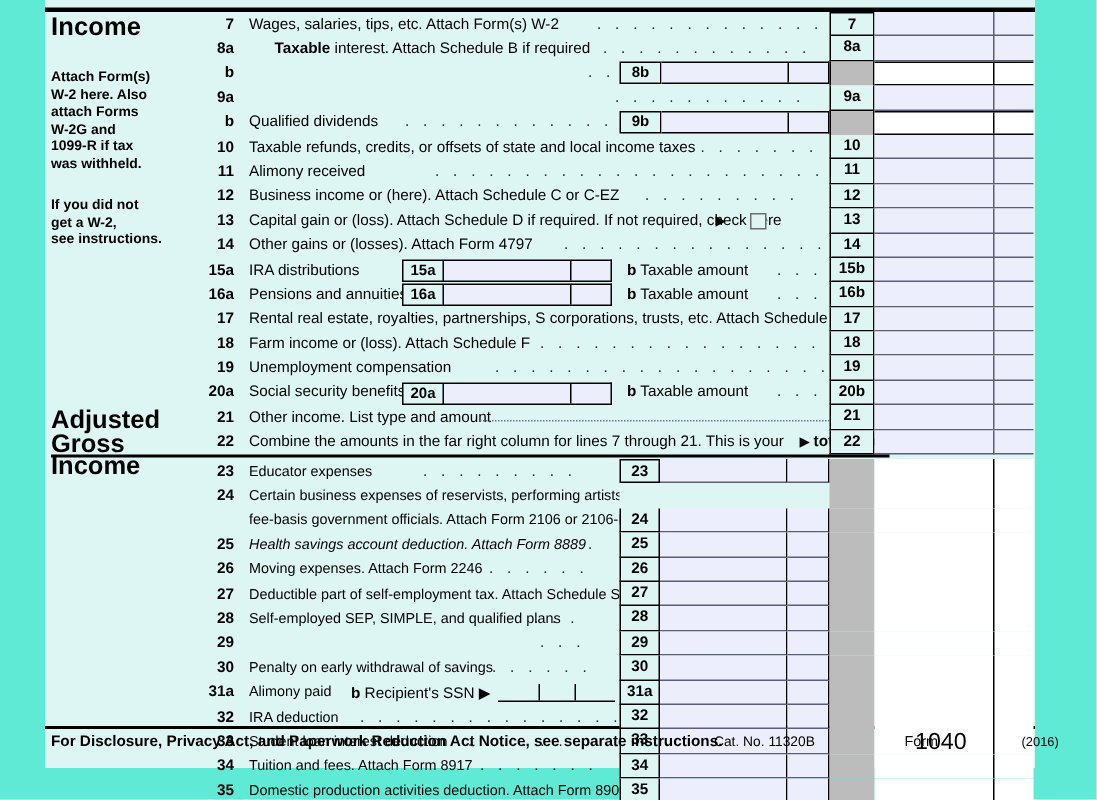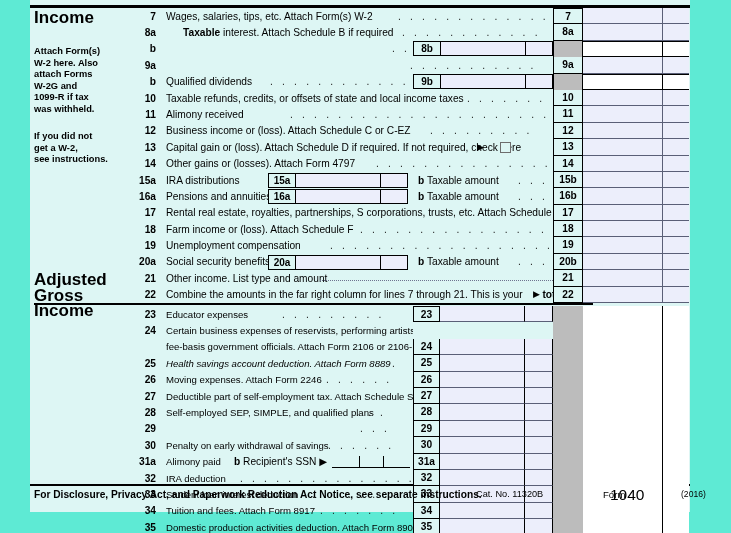--- a/index.html
+++ b/index.html
@@ -166,21 +166,21 @@
       <div class="row">
         <div class="num">11</div>
         <div class="txt">Alimony received</div>
         <div class="leaders" style="left:160px;">. . . . . . . . . . . . . . . . . . . . . . . . </div>
         <div class="lnbox">11</div>
         <div class="amt"></div>
         <div class="cents"></div>
       </div>
       <div class="row">
         <div class="num">12</div>
-        <div class="txt">Business income or (loss). Attach Schedule C or C-EZ</div>
+        <div class="txt">Business income or (here). Attach Schedule C or C-EZ</div>
         <div class="leaders" style="left:300px;">. . . . . . . . . </div>
         <div class="lnbox">12</div>
         <div class="amt"></div>
         <div class="cents"></div>
       </div>
       <div class="row">
         <div class="num">13</div>
         <div class="txt">Capital gain or (loss). Attach Schedule D if required. If not required, check here</div>
         <div class="chk" style="left:370px;"></div>
         <div class="txt" style="left: 347px; font-size: 9px;">▶</div>

